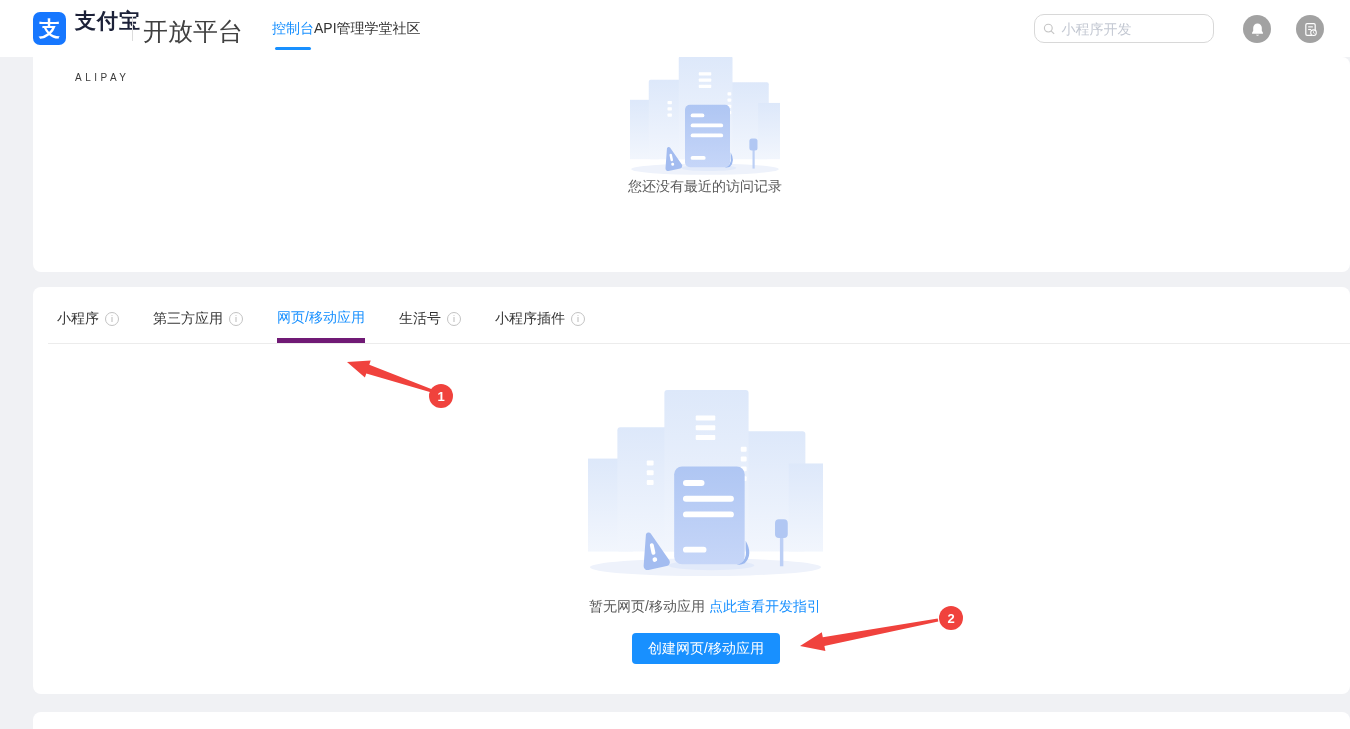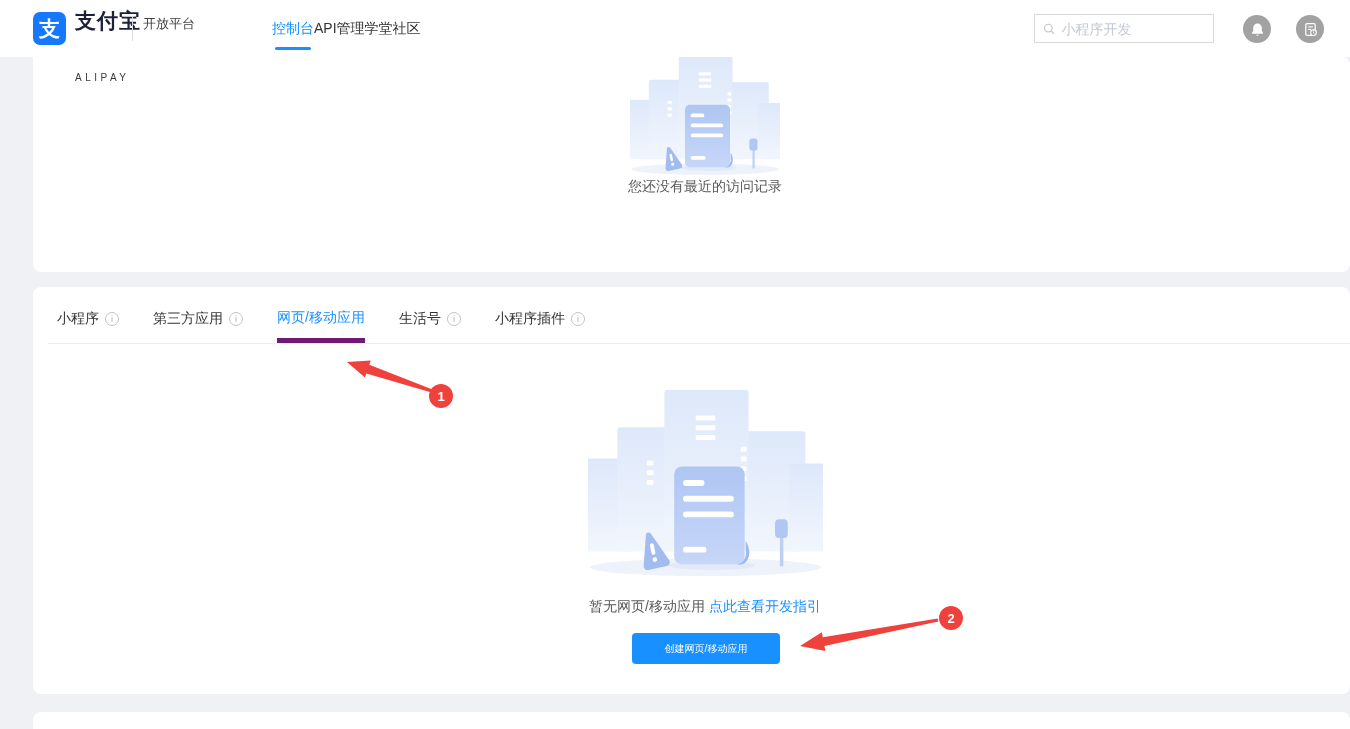--- a/index.html
+++ b/index.html
@@ -7,26 +7,26 @@
   body { font-family:"Liberation Sans","DejaVu Sans",sans-serif; background:#f0f1f4; overflow:hidden; }
   .page { position:relative; width:1350px; height:729px; background:#f0f1f4; overflow:hidden; }
 
   
   .topbar { position:absolute; left:0; top:0; width:1350px; height:57px; background:#fff; z-index:2; }
   .logo-square { position:absolute; left:33px; top:12px; width:33px; height:33px; background:#1677ff; border-radius:7px; color:#fff; font-size:21px; font-weight:bold; display:flex; align-items:center; justify-content:center; }
   .brand { position:absolute; left:75px; top:9px; }
   .brand-cn { font-size:21px; font-weight:bold; color:#1c2138; line-height:24px; letter-spacing:1px; }
   .brand-en { font-size:10px; color:#3a3a3a; letter-spacing:3.5px; line-height:9px;margin-top:40px; }
   .brand-divider { position:absolute; left:132px; top:16px; width:1px; height:25px; background:#dcdcdc; }
-  .product-title { position:absolute; left:143px; top:15px; font-size:13px; color:#404040; }
+  .product-title { position:absolute; left:143px; top:15px; font-size:25px; color:#404040; }
   .topnav { position:absolute; left:272px; top:0; height:57px; display:flex; align-items:center; }
   .topnav-item { position:relative; height:57px; display:flex; align-items:center; font-size:14px; color:#333; cursor:pointer; }
   .topnav-item.active { color:#1890ff; }
   .topnav-item.active::after { content:""; position:absolute; left:50%; transform:translateX(-50%); bottom:7px; width:36px; height:3px; border-radius:2px; background:#1890ff; }
-  .searchbox { position:absolute; left:1034px; top:14px; width:180px; height:29px; border:1px solid #d8d8d8; border-radius:0; background:#fff; display:flex; align-items:center; padding:0 8px; gap:6px; }
+  .searchbox { position:absolute; left:1034px; top:14px; width:180px; height:29px; border:1px solid #d8d8d8; border-radius:10px; background:#fff; display:flex; align-items:center; padding:0 8px; gap:6px; }
   .searchbox input { border:none; outline:none; width:100%; font-size:14px; color:#333; font-family:inherit; }
   .searchbox input::placeholder { color:#c3c8d2; }
   .round-btn { position:absolute; top:15px; width:28px; height:28px; border-radius:50%; background:#a2a2a2; display:flex; align-items:center; justify-content:center; cursor:pointer; }
   .round-btn.bell { left:1243px; }
   .round-btn.record { left:1296px; }
 
   
   .card { position:absolute; left:33px; width:1317px; background:#fff; border-radius:8px; }
   .card-recent { top:57px; height:215px; border-top-left-radius:0; }
   .card-apps { top:287px; height:407px; }
@@ -38,21 +38,21 @@
   .tabs { margin-left:15px; padding:22px 0 0 9px; display:flex; gap:34px; border-bottom:1px solid #ececec; }
   .tab { display:flex; align-items:center; gap:6px; font-size:14px; color:#333; padding-bottom:14px; cursor:pointer; }
   .tab.active { color:#1890ff; border-bottom:5px solid #701a75; padding-bottom:11px; }
   .info-icon { width:14px; height:14px; border:1px solid #c3c3c3; border-radius:50%; color:#b0b0b0; font-size:9px; font-style:normal; display:inline-flex; align-items:center; justify-content:center; line-height:1; }
   .info-icon::before { content:"i"; }
 
   .illust-2 { position:absolute; left:555px; top:103px; width:235px; height:191px; }
   .apps-empty-row { position:absolute; left:372px; top:311px; width:600px; text-align:center; font-size:14px; }
   .apps-empty-text { color:#595959; }
   .guide-link { color:#1890ff; text-decoration:none; cursor:pointer; }
-  .create-btn { position:absolute; left:599px; top:346px; width:148px; height:31px; background:#1890ff; color:#fff; font-size:10px; font-family:inherit; border:none; border-radius:4px; cursor:pointer; }
+  .create-btn { position:absolute; left:599px; top:346px; width:148px; height:31px; background:#1890ff; color:#fff; font-size:14px; font-family:inherit; border:none; border-radius:4px; cursor:pointer; }
 
   .annotations { position:absolute; left:0; top:0; width:1350px; height:729px; pointer-events:none; z-index:5; }
   .annot-num { font-size:13px; font-weight:bold; fill:#fff; text-anchor:middle; font-family:"Liberation Sans","DejaVu Sans",sans-serif; }
 </style>
 </head>
 <body>
 
 <svg width="0" height="0" style="position:absolute">
   <defs>
     <linearGradient id="gbld" x1="0" y1="0" x2="0" y2="1">

